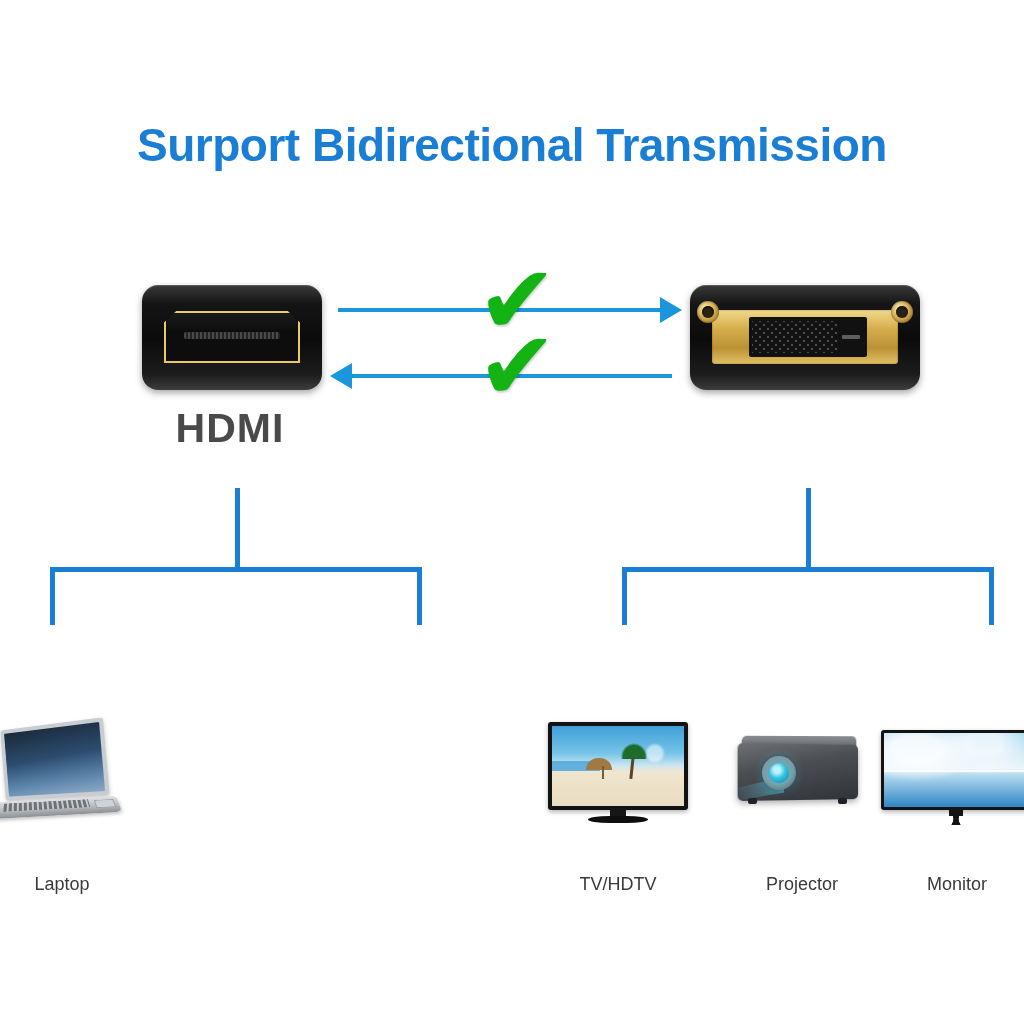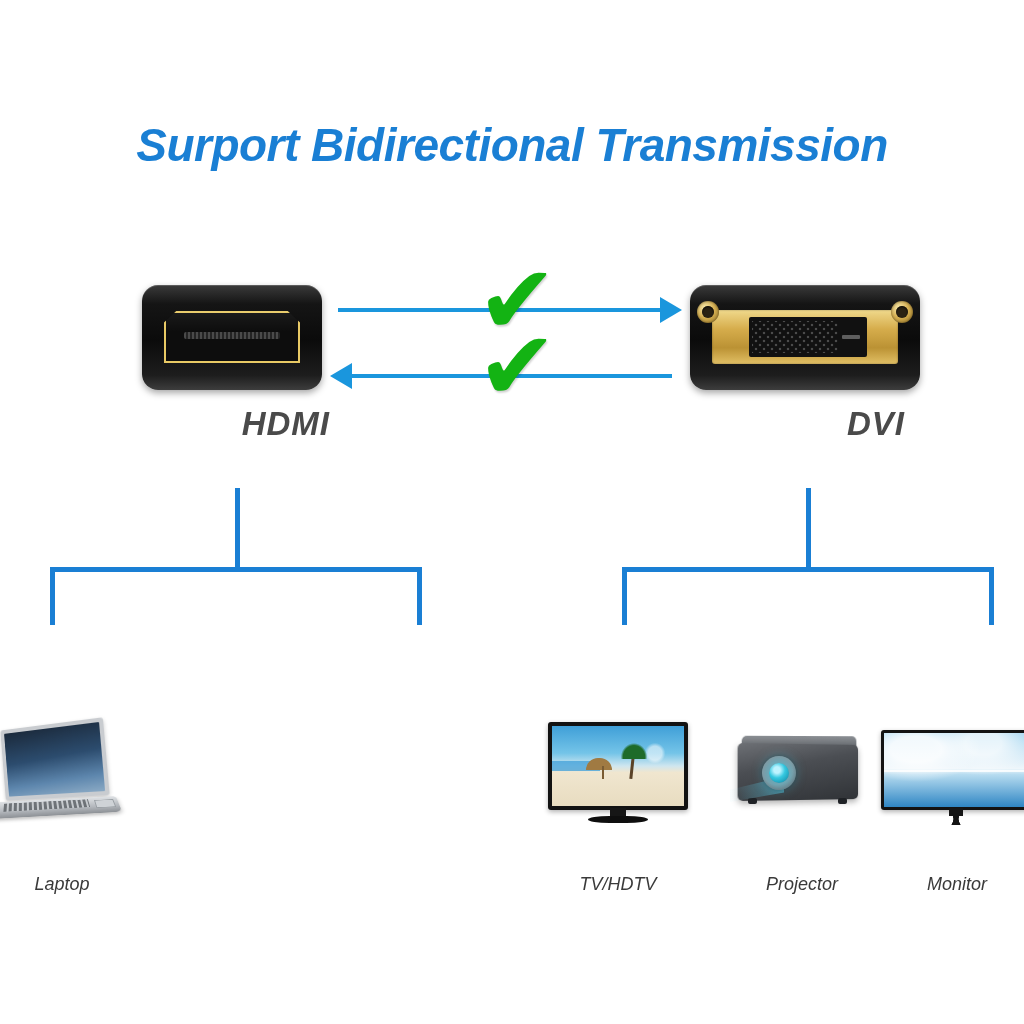--- a/index.html
+++ b/index.html
@@ -10,44 +10,43 @@
   body {
     font-family: "Liberation Sans", sans-serif;
     -webkit-font-smoothing: antialiased;
   }
   #page {
     position: relative;
     width: 1024px;
     height: 1024px;
     background: #ffffff;
     overflow: hidden;
-    font-style: italic;
   }
 
   
   #title {
     position: absolute;
     left: 0;
     top: 118px;
     width: 1024px;
     text-align: center;
     font-size: 46px;
     font-weight: bold;
     letter-spacing: -0.5px;
     color: #1a7fd4;
     white-space: nowrap;
   }
 
   
   .conn-label {
     position: absolute;
-    font-size: 33px;
+    font-size: 41px;
     font-weight: bold;
     color: #4a4a4a;
-    text-align: right;
+    text-align: center;
     letter-spacing: 1px;
   }
   #hdmi-label { left: 130px; top: 405px; width: 200px; }
   #dvi-label  { left: 705px; top: 405px; width: 200px; }
 
   
   #hdmi-connector {
     position: absolute;
     left: 142px;
     top: 285px;
@@ -592,21 +591,20 @@
   <div id="dvi-connector">
     <div id="dvi-plate">
       <div id="dvi-pinblock">
         <div id="dvi-pingrid"></div>
         <div id="dvi-blade"></div>
       </div>
     </div>
     <div id="dvi-screw-left" class="dvi-screw"></div>
     <div id="dvi-screw-right" class="dvi-screw"></div>
   </div>
-  <div id="dvi-label" class="conn-label">DVI</div>
 
   <div id="arrow-top-line" class="arrow-line"></div>
   <div id="arrow-head-right" class="arrow-head"></div>
   <div id="arrow-bottom-line" class="arrow-line"></div>
   <div id="arrow-head-left" class="arrow-head"></div>
 
   <div id="check-top" class="check">✔</div>
   <div id="check-bottom" class="check">✔</div>
 
   <div id="left-stem" class="tree-line tree-v"></div>

